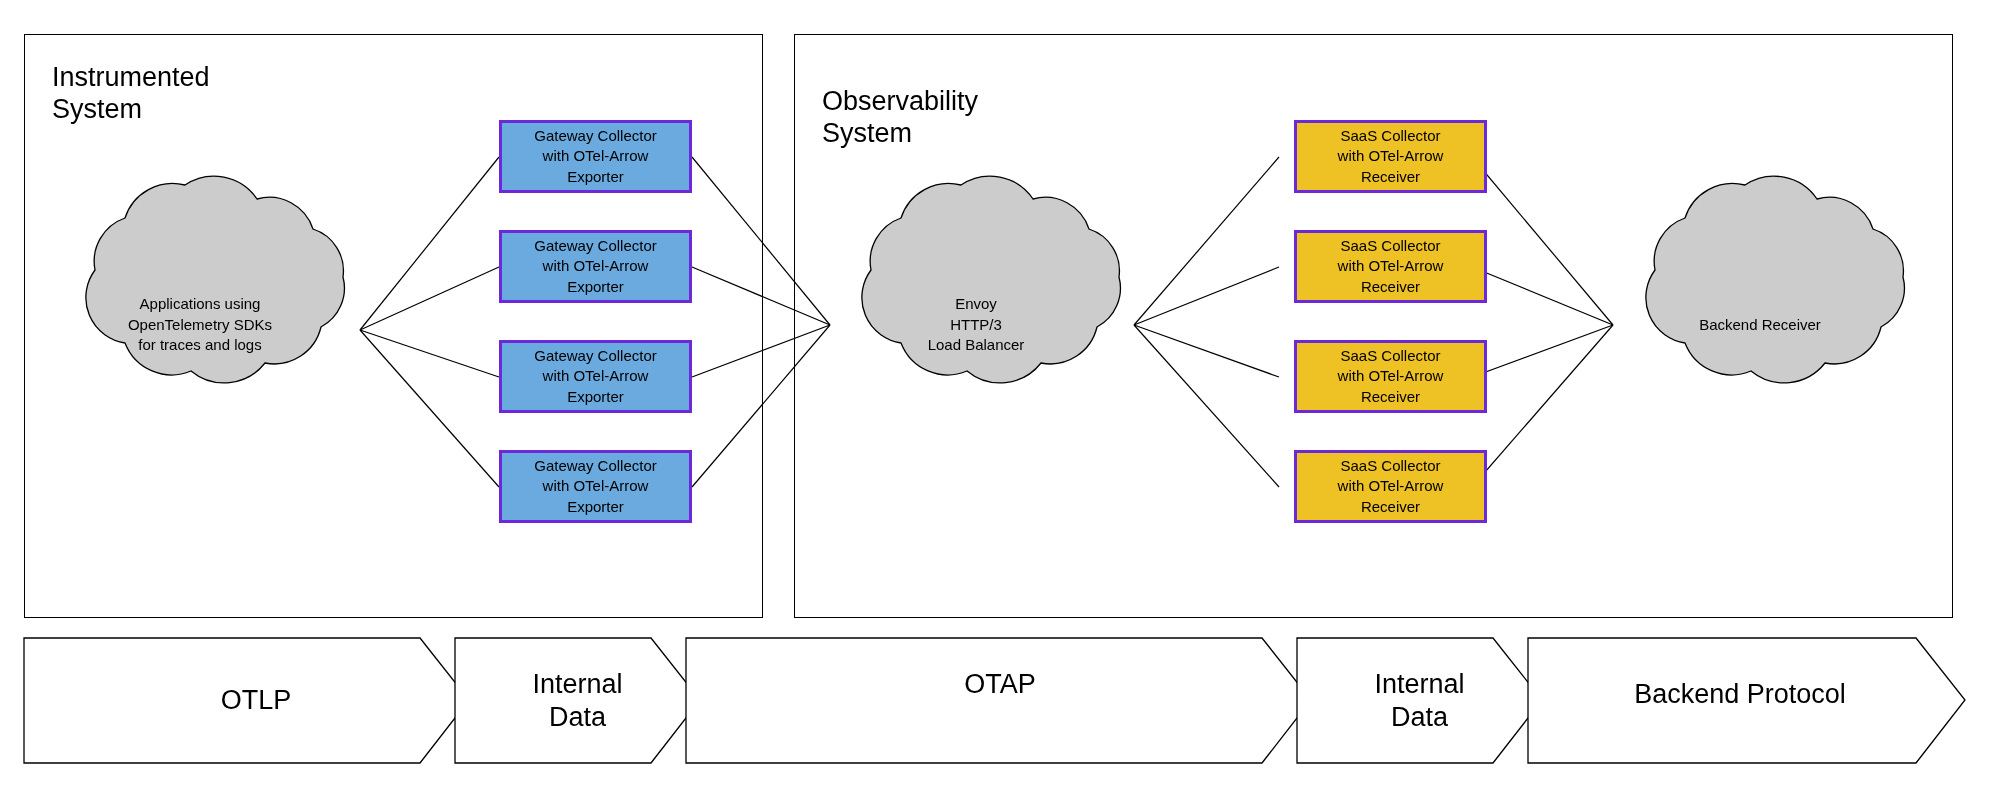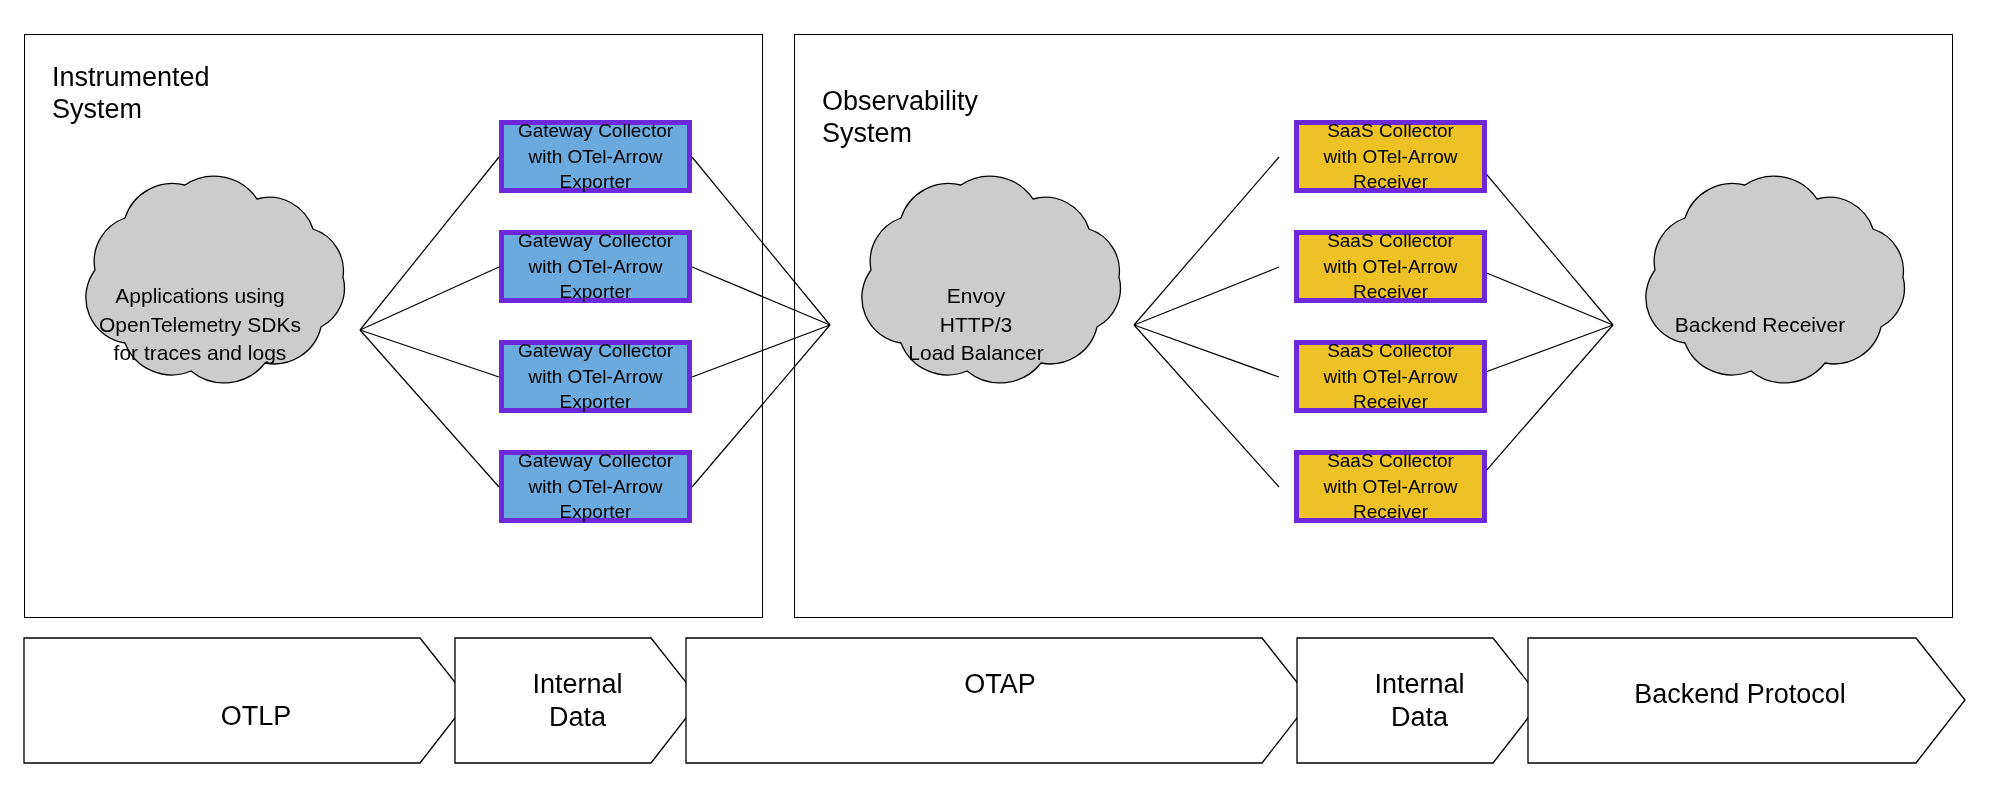--- a/index.html
+++ b/index.html
@@ -35,39 +35,39 @@
   .group-title {
     position: absolute;
     font-size: 27px;
     line-height: 1.18;
     color: #000000;
     white-space: pre-line;
   }
   .node-box {
     position: absolute;
     box-sizing: border-box;
-    border: 5px solid #6d28d9;
+    border: 3px solid #6d28d9;
     display: flex;
     align-items: center;
     justify-content: center;
     text-align: center;
-    font-size: 19px;
+    font-size: 15px;
     line-height: 1.35;
     white-space: pre-line;
     color: #000000;
   }
   .node-blue { background: #6aaade; }
   .node-gold { background: #eec124; margin-left: 15px; }
   .cloud-label {
     position: absolute;
     display: flex;
     align-items: center;
     justify-content: center;
     text-align: center;
-    font-size: 21px;
+    font-size: 15px;
     line-height: 1.38;
     white-space: pre-line;
     color: #000000;
     pointer-events: none;
   }
   .banner-label {
     position: absolute;
     display: flex;
     align-items: center;
     justify-content: center;
@@ -206,21 +206,21 @@
   <div class="node-box node-gold" style="left:1279px; top:230px; width:193px; height:73px;">SaaS Collector
 with OTel-Arrow
 Receiver</div>
   <div class="node-box node-gold" style="left:1279px; top:340px; width:193px; height:73px;">SaaS Collector
 with OTel-Arrow
 Receiver</div>
   <div class="node-box node-gold" style="left:1279px; top:450px; width:193px; height:73px;">SaaS Collector
 with OTel-Arrow
 Receiver</div>
 
-  <div class="banner-label" style="left:24px; top:654px; width:464px; height:125px;">OTLP</div>
+  <div class="banner-label" style="left:24px; top:638px; width:464px; height:125px;">OTLP</div>
   <div class="banner-label" style="left:470px; top:638px; width:215px; height:125px;">Internal
 Data</div>
   <div class="banner-label" style="left:700px; top:638px; width:600px; height:92px;">OTAP</div>
   <div class="banner-label" style="left:1312px; top:638px; width:215px; height:125px;">Internal
 Data</div>
   <div class="banner-label" style="left:1540px; top:632px; width:400px; height:125px;">Backend Protocol</div>
 
 </div>
 
 </body></html>

